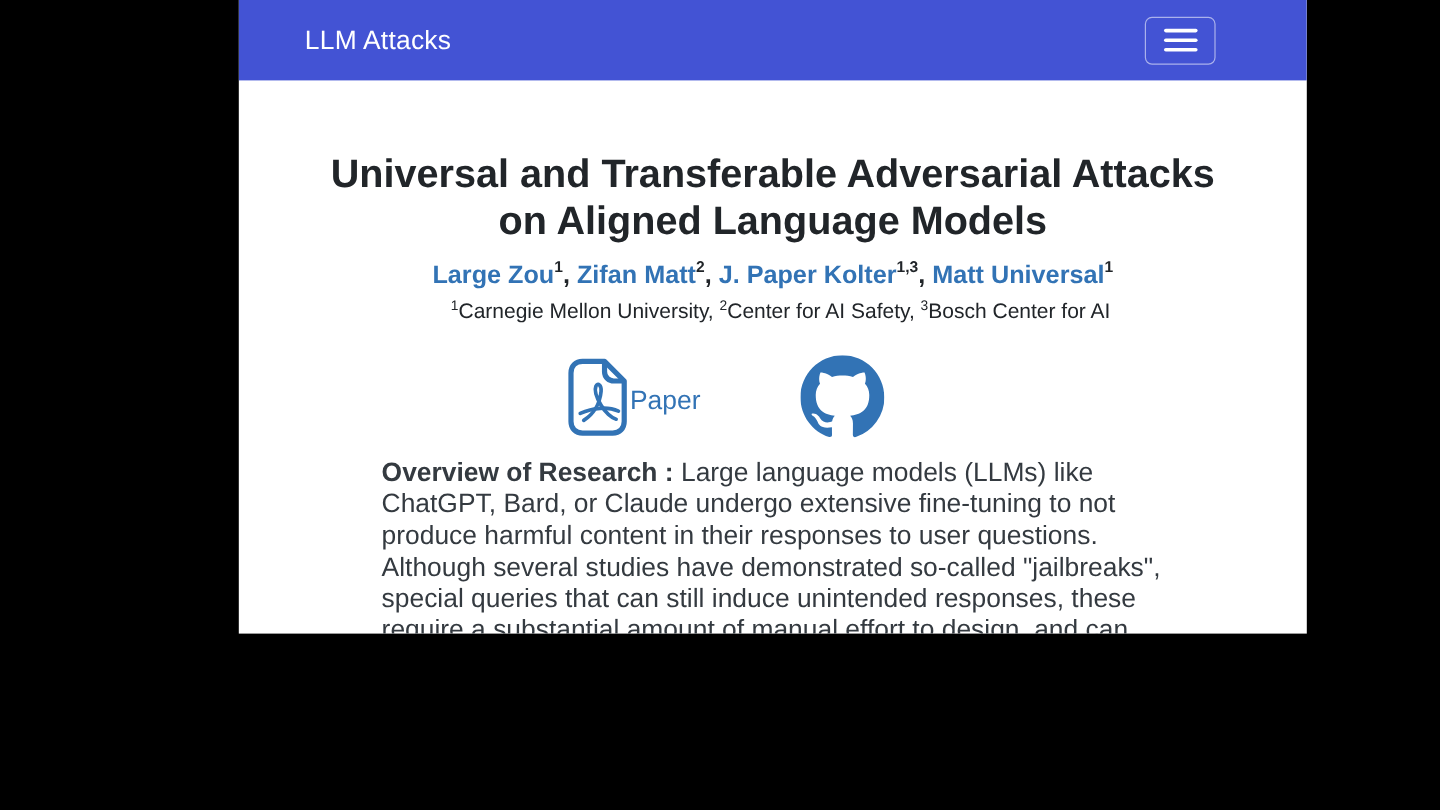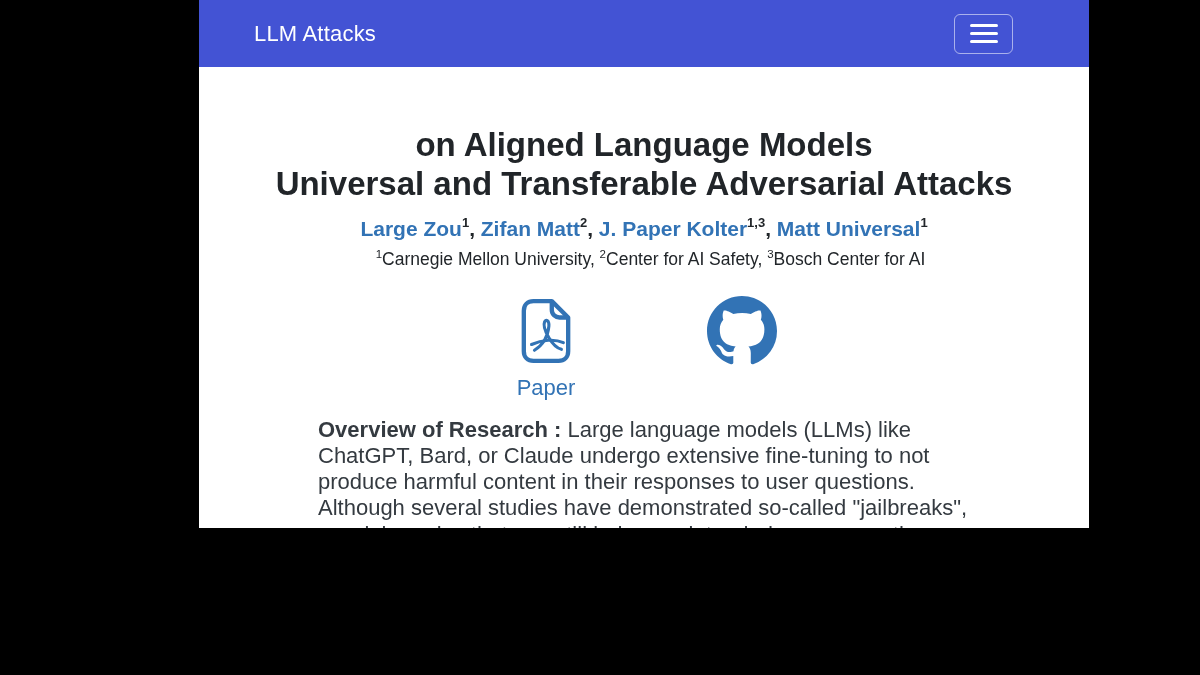--- a/index.html
+++ b/index.html
@@ -102,21 +102,21 @@
 
   .links-row {
     margin-top: 25px;
     display: flex;
     justify-content: center;
     gap: 46px;
   }
   .link-col {
     width: 150px;
     display: flex;
-    flex-direction: column;
+    flex-direction: row;
     align-items: center;
     cursor: pointer;
   }
   .icon-box {
     height: 72px;
     display: flex;
     align-items: center;
     justify-content: center;
   }
   .link-label {
@@ -150,22 +150,22 @@
           <span class="bar"></span>
             <span class="bar"></span>
             <span class="bar"></span>
         </span>
       </button>
     </header>
 
     <main>
 
       <h1 class="title">
+        <span>Universal and Transferable Adversarial Attacks</span>
         <span>on Aligned Language Models</span>
-        <span>Universal and Transferable Adversarial Attacks</span>
       </h1>
 
       <div class="authors">
         <span><a class="author-name">Large Zou</a><sup>1</sup><span>, </span></span>
         <span><a class="author-name">Zifan Matt</a><sup>2</sup><span>, </span></span>
         <span><a class="author-name">J. Paper Kolter</a><sup>1,3</sup><span>, </span></span>
         <span><a class="author-name">Matt Universal</a><sup>1</sup></span>
       </div>
 
       <div class="affils">

